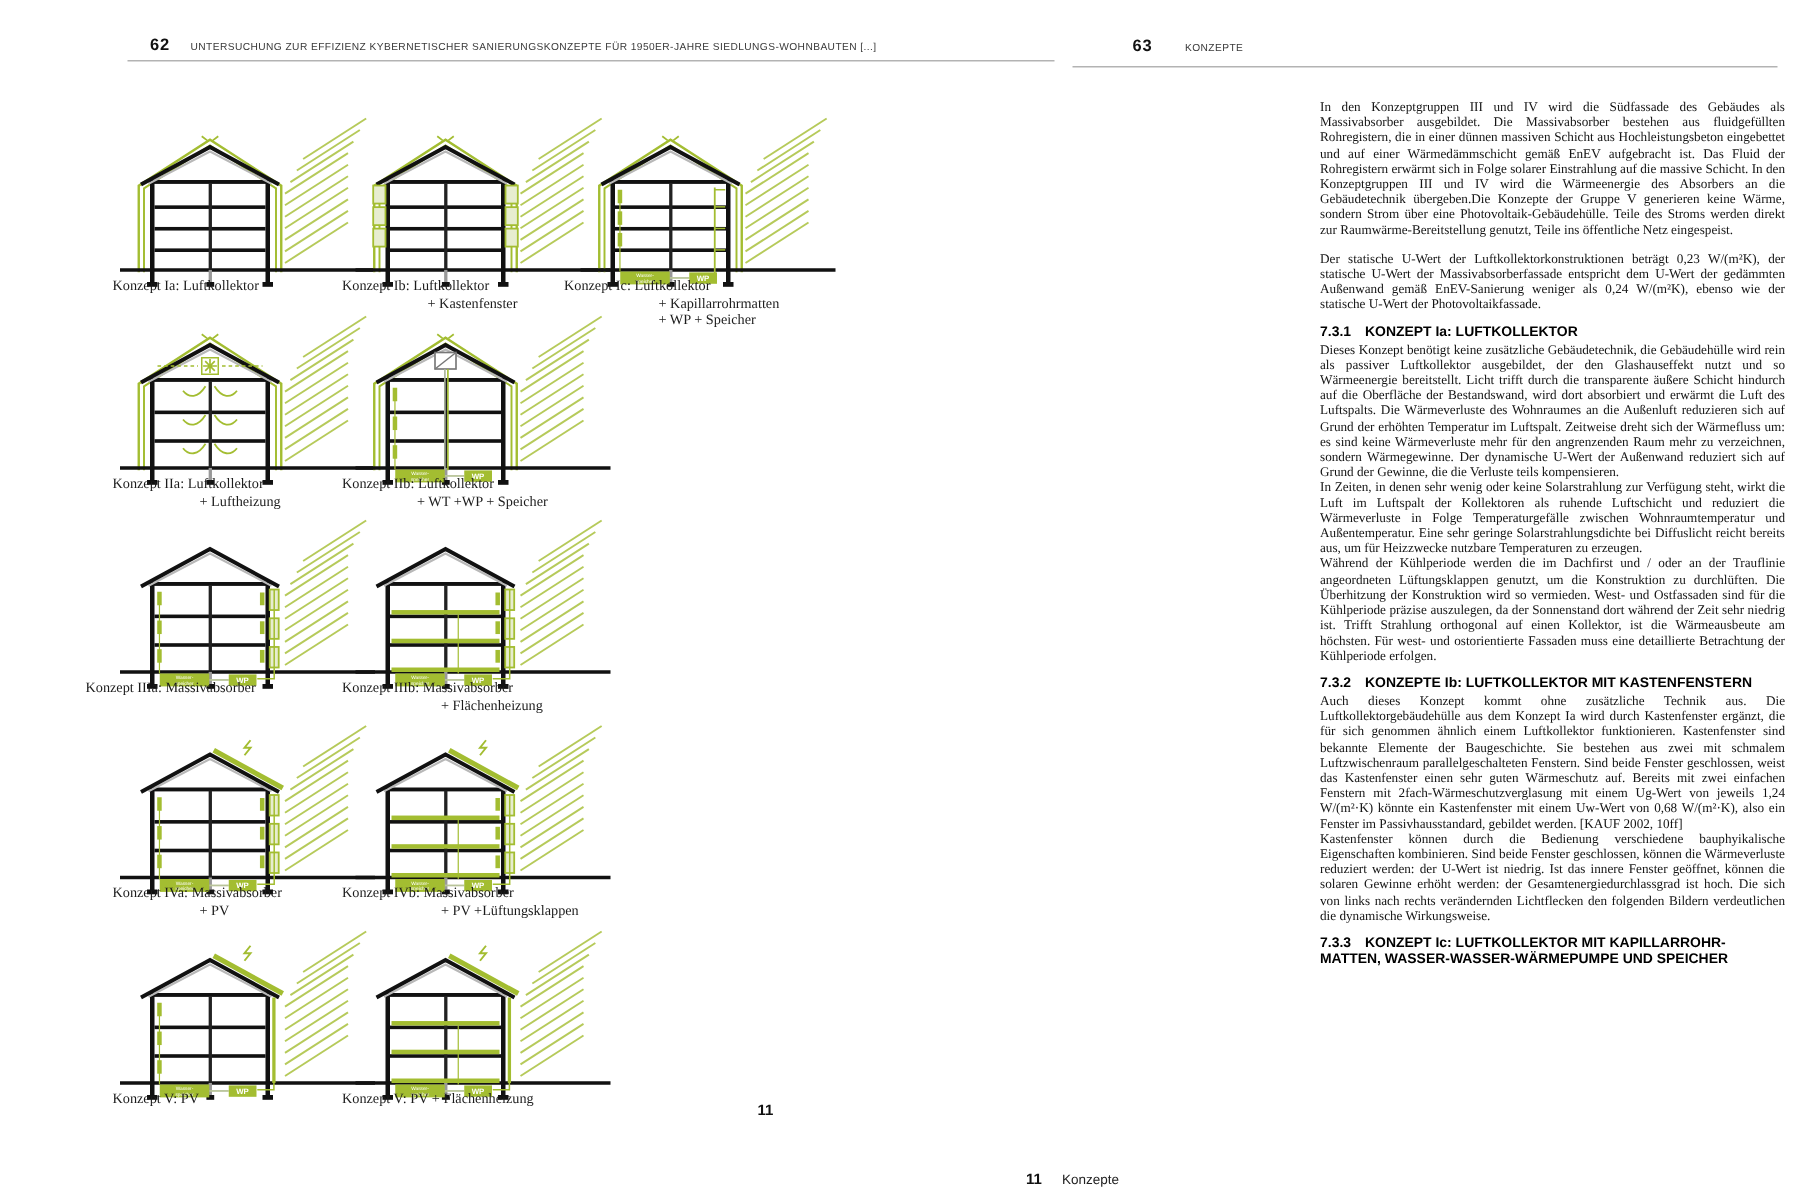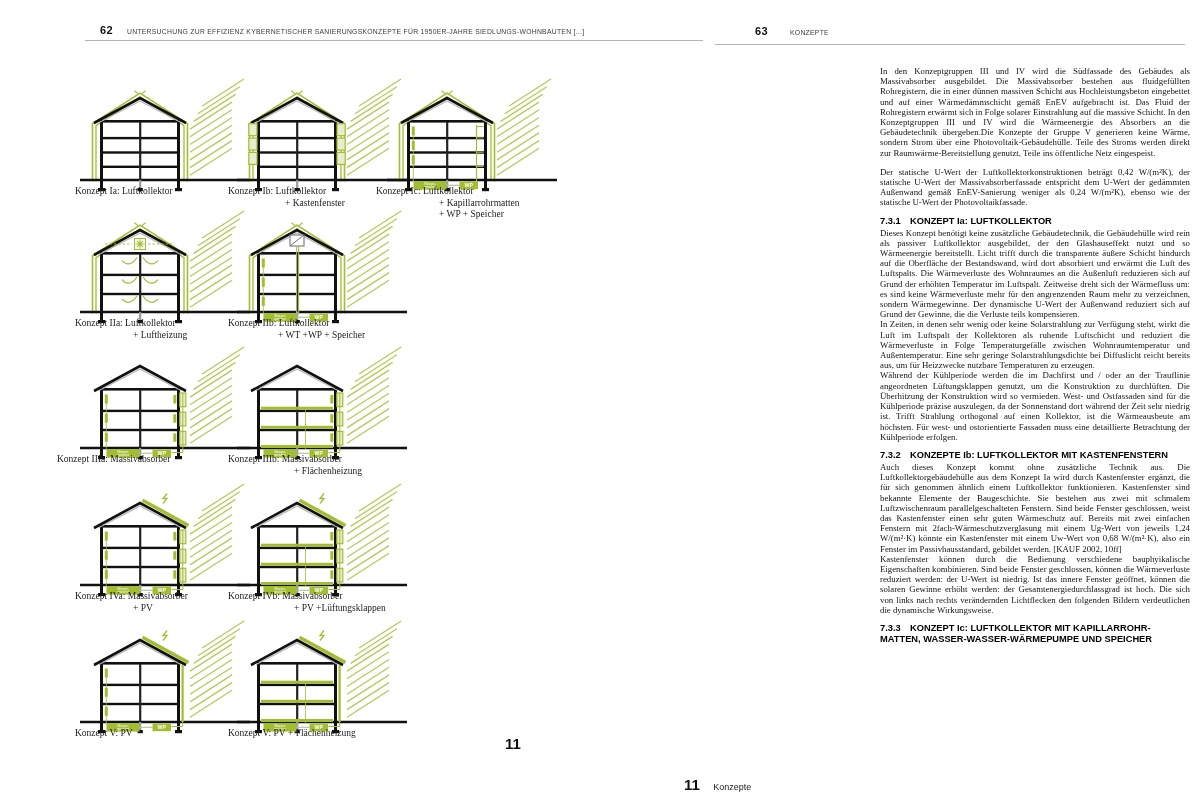--- a/index.html
+++ b/index.html
@@ -15,21 +15,21 @@
   .dlabel{position:absolute;font-family:"Liberation Serif",serif;font-size:9.5px;
           line-height:11.5px;color:#1c1c1c;white-space:nowrap;}
   
   #body-col{position:absolute;left:880px;top:66px;width:310px;}
   #body-col p.bp{margin:0;font-family:"Liberation Serif",serif;font-size:8.8px;
                  line-height:10.2px;text-align:justify;color:#141414;}
   #body-col p.bp.gap{margin-top:9px;}
   #body-col .bh{margin:8px 0 1px 0;font-family:"Liberation Sans",sans-serif;
                 font-weight:bold;font-size:9.3px;line-height:11px;color:#000;}
   
-  .fnum{font-weight:bold;font-size:15px;color:#111;}
+  .fnum{font-weight:bold;font-size:10px;color:#111;}
   .fcap{font-size:9px;color:#222;}
 </style>
 </head>
 <body>
 
 <div class="abs pagenum" style="left:100px;top:24px;">62</div>
 <div class="abs runtitle" style="left:127px;top:28px;">UNTERSUCHUNG ZUR EFFIZIENZ KYBERNETISCHER SANIERUNGSKONZEPTE FÜR 1950ER-JAHRE SIEDLUNGS-WOHNBAUTEN [...]</div>
 <div class="abs hrule" style="left:85px;top:40px;width:618px;"></div>
 
 <div class="abs pagenum" style="left:755px;top:25px;">63</div>
@@ -513,21 +513,21 @@
       <rect x="74.5" y="93.6" width="18.5" height="7.6" fill="#a3bd31"></rect>
       <text x="83.7" y="99.3" text-anchor="middle" font-size="5.2" font-weight="bold" fill="#fff" font-family="Liberation Sans,sans-serif">WP</text>
     </svg>
     <div class="dlabel" style="left:228px;top:728px">
       <div style="">Konzept V: PV + Flächenheizung</div>
     </div>
   </div>
 
 <div id="body-col">
     <p class="bp">In den Konzeptgruppen III und IV wird die Südfassade des Gebäudes als Massivabsorber ausgebildet. Die Massivabsorber bestehen aus fluidgefüllten Rohregistern, die in einer dünnen massiven Schicht aus Hochleistungsbeton eingebettet und auf einer Wärmedämmschicht gemäß EnEV aufgebracht ist. Das Fluid der Rohregistern erwärmt sich in Folge solarer Einstrahlung auf die massive Schicht. In den Konzeptgruppen III und IV wird die Wärmeenergie des Absorbers an die Gebäudetechnik übergeben.Die Konzepte der Gruppe V generieren keine Wärme, sondern Strom über eine Photovoltaik-Gebäudehülle. Teile des Stroms werden direkt zur Raumwärme-Bereitstellung genutzt, Teile ins öffentliche Netz eingespeist.</p>
-    <p class="bp gap">Der statische U-Wert der Luftkollektorkonstruktionen beträgt 0,42 W/(m²K), der statische U-Wert der Massivabsorberfassade entspricht dem U-Wert der gedämmten Außenwand gemäß EnEV-Sanierung weniger als 0,24 W/(m²K), ebenso wie der statische U-Wert der Photovoltaikfassade.</p>
+    <p class="bp gap">Der statische U-Wert der Luftkollektorkonstruktionen beträgt 0,23 W/(m²K), der statische U-Wert der Massivabsorberfassade entspricht dem U-Wert der gedämmten Außenwand gemäß EnEV-Sanierung weniger als 0,24 W/(m²K), ebenso wie der statische U-Wert der Photovoltaikfassade.</p>
     <div class="bh">7.3.1 KONZEPT Ia: LUFTKOLLEKTOR</div>
     <p class="bp">Dieses Konzept benötigt keine zusätzliche Gebäudetechnik, die Gebäudehülle wird rein als passiver Luftkollektor ausgebildet, der den Glashauseffekt nutzt und so Wärmeenergie bereitstellt. Licht trifft durch die transparente äußere Schicht hindurch auf die Oberfläche der Bestandswand, wird dort absorbiert und erwärmt die Luft des Luftspalts. Die Wärmeverluste des Wohnraumes an die Außenluft reduzieren sich auf Grund der erhöhten Temperatur im Luftspalt. Zeitweise dreht sich der Wärmefluss um: es sind keine Wärmeverluste mehr für den angrenzenden Raum mehr zu verzeichnen, sondern Wärmegewinne. Der dynamische U-Wert der Außenwand reduziert sich auf Grund der Gewinne, die die Verluste teils kompensieren.</p>
     <p class="bp">In Zeiten, in denen sehr wenig oder keine Solarstrahlung zur Verfügung steht, wirkt die Luft im Luftspalt der Kollektoren als ruhende Luftschicht und reduziert die Wärmeverluste in Folge Temperaturgefälle zwischen Wohnraumtemperatur und Außentemperatur. Eine sehr geringe Solarstrahlungsdichte bei Diffuslicht reicht bereits aus, um für Heizzwecke nutzbare Temperaturen zu erzeugen.</p>
     <p class="bp">Während der Kühlperiode werden die im Dachfirst und / oder an der Trauflinie angeordneten Lüftungsklappen genutzt, um die Konstruktion zu durchlüften. Die Überhitzung der Konstruktion wird so vermieden. West- und Ostfassaden sind für die Kühlperiode präzise auszulegen, da der Sonnenstand dort während der Zeit sehr niedrig ist. Trifft Strahlung orthogonal auf einen Kollektor, ist die Wärmeausbeute am höchsten. Für west- und ostorientierte Fassaden muss eine detaillierte Betrachtung der Kühlperiode erfolgen.</p>
     <div class="bh">7.3.2 KONZEPTE Ib: LUFTKOLLEKTOR MIT KASTENFENSTERN</div>
     <p class="bp">Auch dieses Konzept kommt ohne zusätzliche Technik aus. Die Luftkollektorgebäudehülle aus dem Konzept Ia wird durch Kastenfenster ergänzt, die für sich genommen ähnlich einem Luftkollektor funktionieren. Kastenfenster sind bekannte Elemente der Baugeschichte. Sie bestehen aus zwei mit schmalem Luftzwischenraum parallelgeschalteten Fenstern. Sind beide Fenster geschlossen, weist das Kastenfenster einen sehr guten Wärmeschutz auf. Bereits mit zwei einfachen Fenstern mit 2fach-Wärmeschutzverglasung mit einem Ug-Wert von jeweils 1,24 W/(m²·K) könnte ein Kastenfenster mit einem Uw-Wert von 0,68 W/(m²·K), also ein Fenster im Passivhausstandard, gebildet werden. [KAUF 2002, 10ff]</p>
     <p class="bp">Kastenfenster können durch die Bedienung verschiedene bauphyikalische Eigenschaften kombinieren. Sind beide Fenster geschlossen, können die Wärmeverluste reduziert werden: der U-Wert ist niedrig. Ist das innere Fenster geöffnet, können die solaren Gewinne erhöht werden: der Gesamtenergiedurchlassgrad ist hoch. Die  sich von links nach rechts verändernden Lichtflecken den folgenden Bildern verdeutlichen die dynamische Wirkungsweise.</p>
     <div class="bh">7.3.3 KONZEPT Ic: LUFTKOLLEKTOR MIT KAPILLARROHR-MATTEN, WASSER-WASSER-WÄRMEPUMPE UND SPEICHER</div>
   </div>
 

